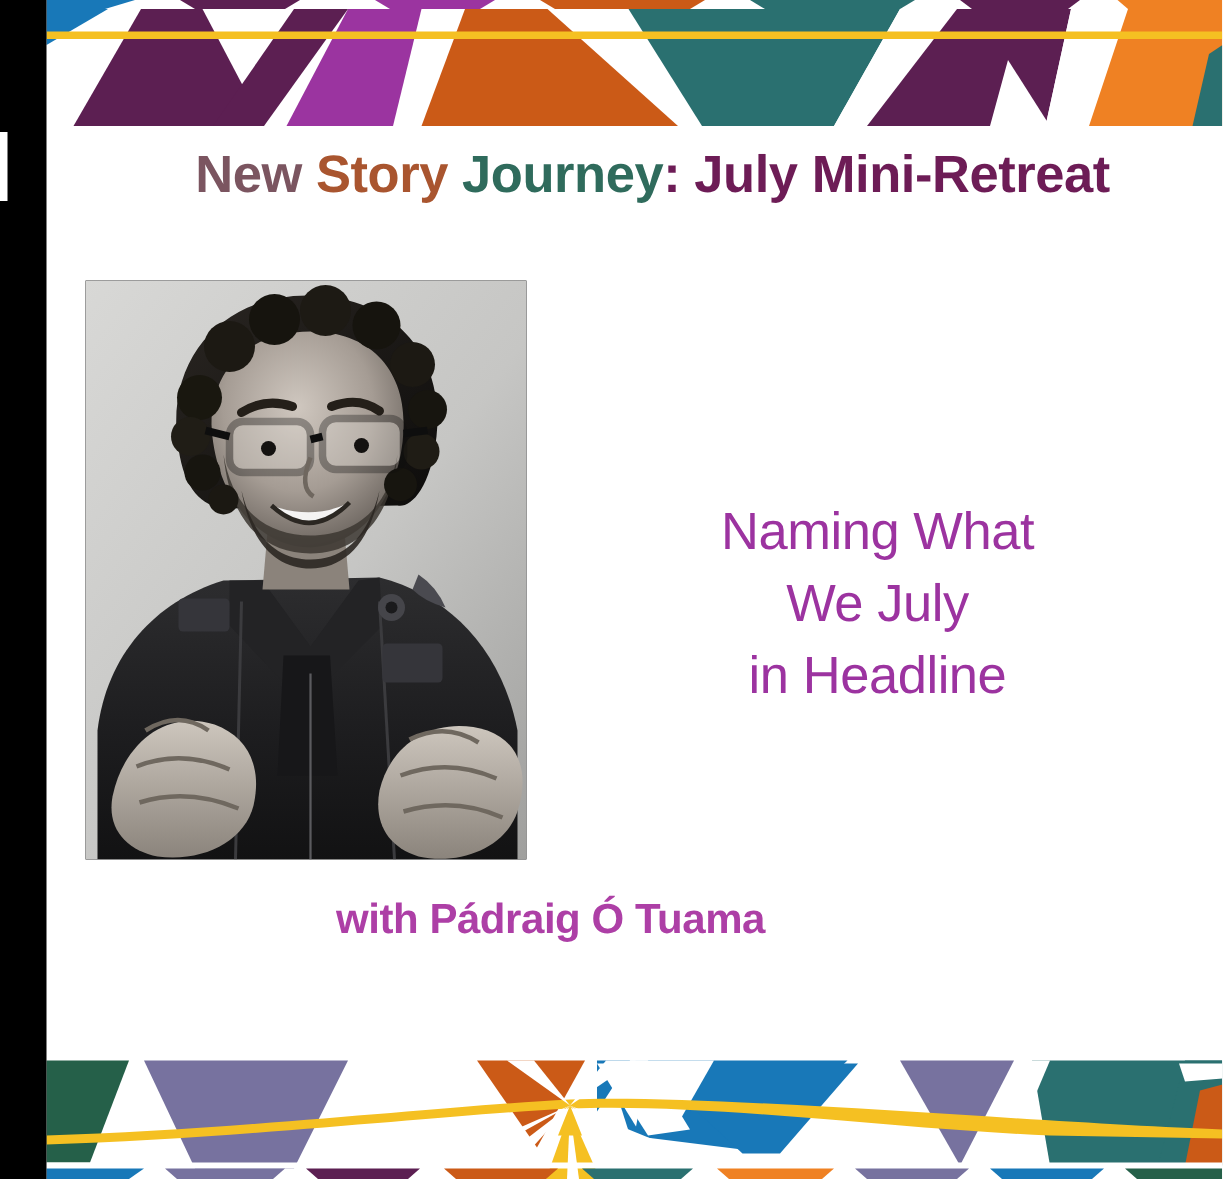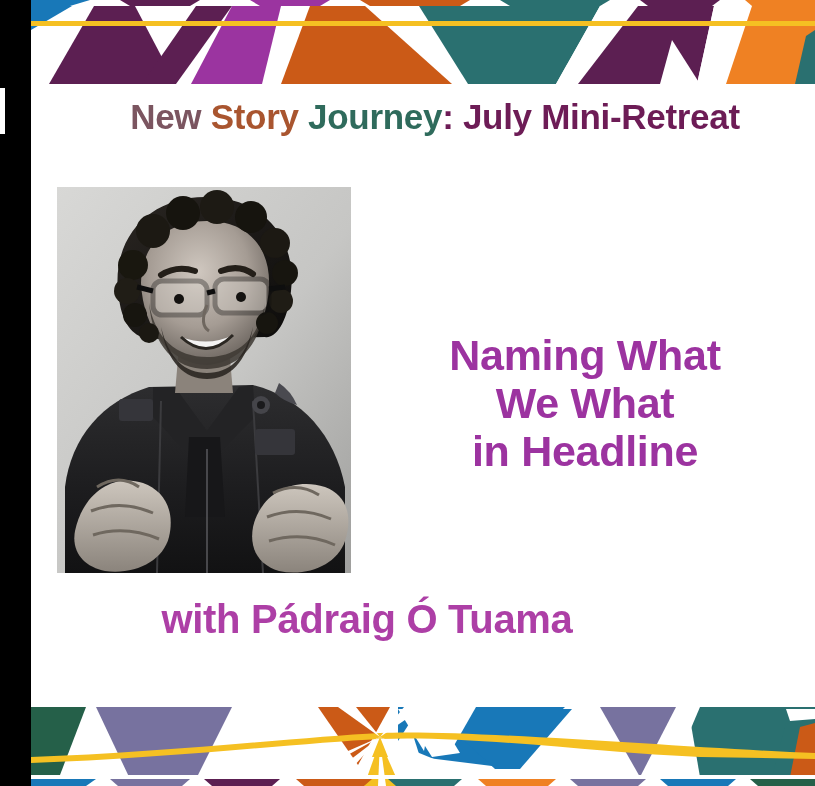--- a/index.html
+++ b/index.html
@@ -39,26 +39,26 @@
   #headline-block{
     position:absolute;left:366px;top:105px;width:438px;text-align:center;
   }
   #headline-block .hl{
     color:#9c33a0;font-size:40px;font-weight:bold;line-height:54px;letter-spacing:-0.5px;
   }
   #subhead-block{
     position:absolute;left:366px;top:243px;width:438px;text-align:center;
   }
   #subhead-block .sh{
-    color:#9c33a0;font-size:43px;font-weight:bold;line-height:48px;letter-spacing:-0.3px;
+    color:#9c33a0;font-size:35px;font-weight:normal;line-height:48px;letter-spacing:-0.3px;
   }
 
   #presenter{
     position:absolute;left:31px;top:509px;width:672px;text-align:center;
-    color:#ad3fa6;font-size:40px;font-weight:bold;letter-spacing:-0.3px;
+    color:#ad3fa6;font-size:28px;font-weight:bold;letter-spacing:-0.3px;
   }
 </style>
 </head>
 <body>
 
 <div id="poster">
 
   <div class="banner" id="top-banner">
     <svg viewBox="0 0 815 88" preserveAspectRatio="none">
       <rect x="0" y="0" width="815" height="88" fill="#ffffff"></rect>
@@ -194,21 +194,21 @@
           <path d="M216,306 q24,-12 46,2" stroke="#6f685f" stroke-width="3" fill="none"></path>
           <path d="M210,330 q32,-12 64,2" stroke="#6f685f" stroke-width="3" fill="none"></path>
           <path d="M212,354 q34,-10 66,4" stroke="#6f685f" stroke-width="3" fill="none"></path>
         </g>
       </svg>
     </div>
 
 
     <div id="subhead-block">
       <div class="sh">Naming What</div>
-      <div class="sh">We What</div>
+      <div class="sh">We July</div>
       <div class="sh">in Headline</div>
     </div>
 
     <div id="presenter">with Pádraig Ó Tuama</div>
   </div>
 
   <div class="banner" id="bottom-banner">
     <svg viewBox="0 0 815 89" preserveAspectRatio="none">
       <rect x="0" y="0" width="815" height="89" fill="#ffffff"></rect>
 

